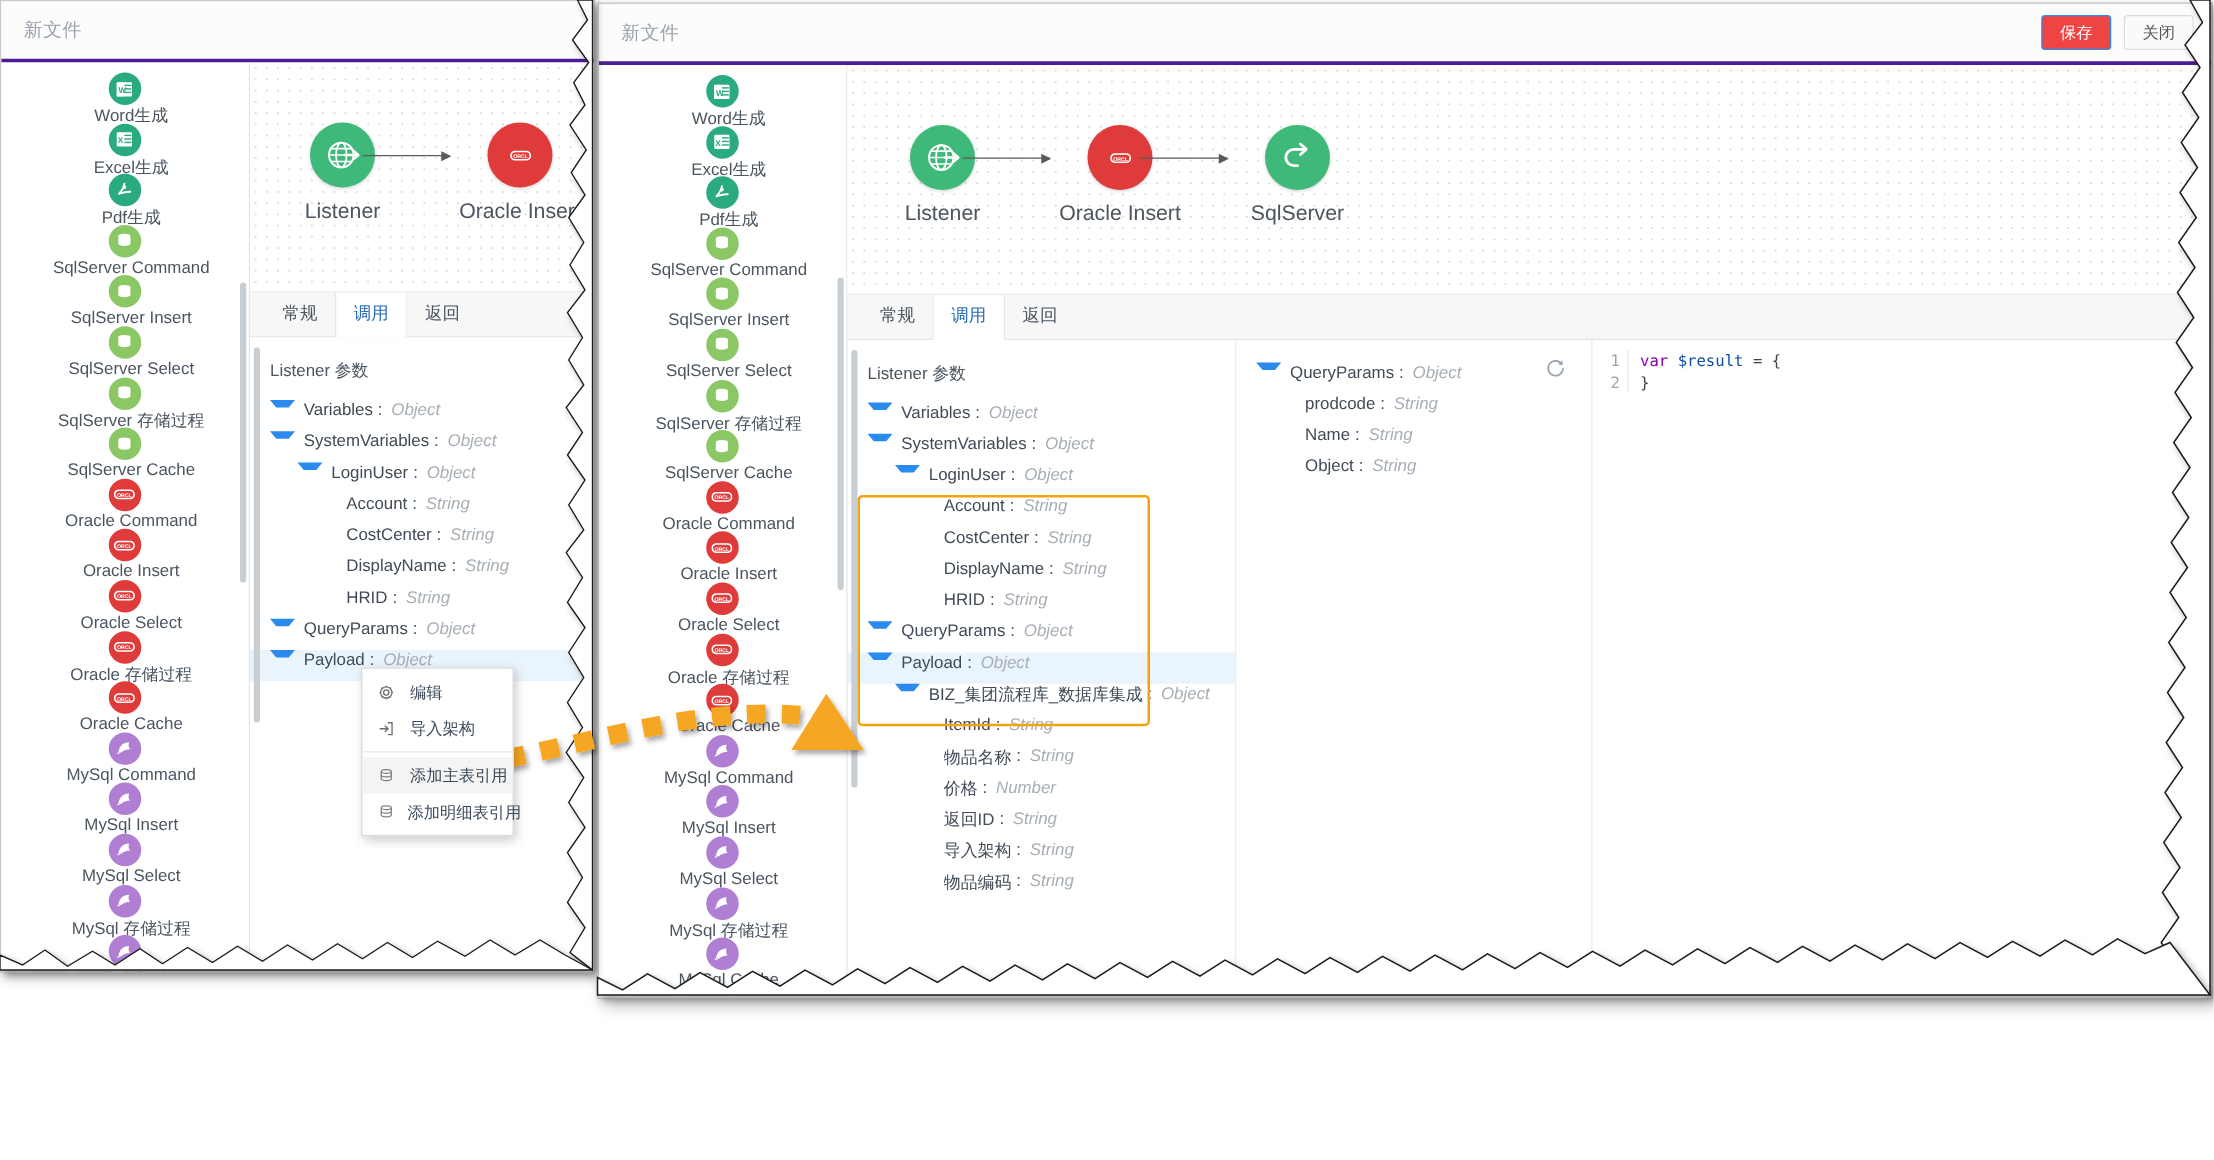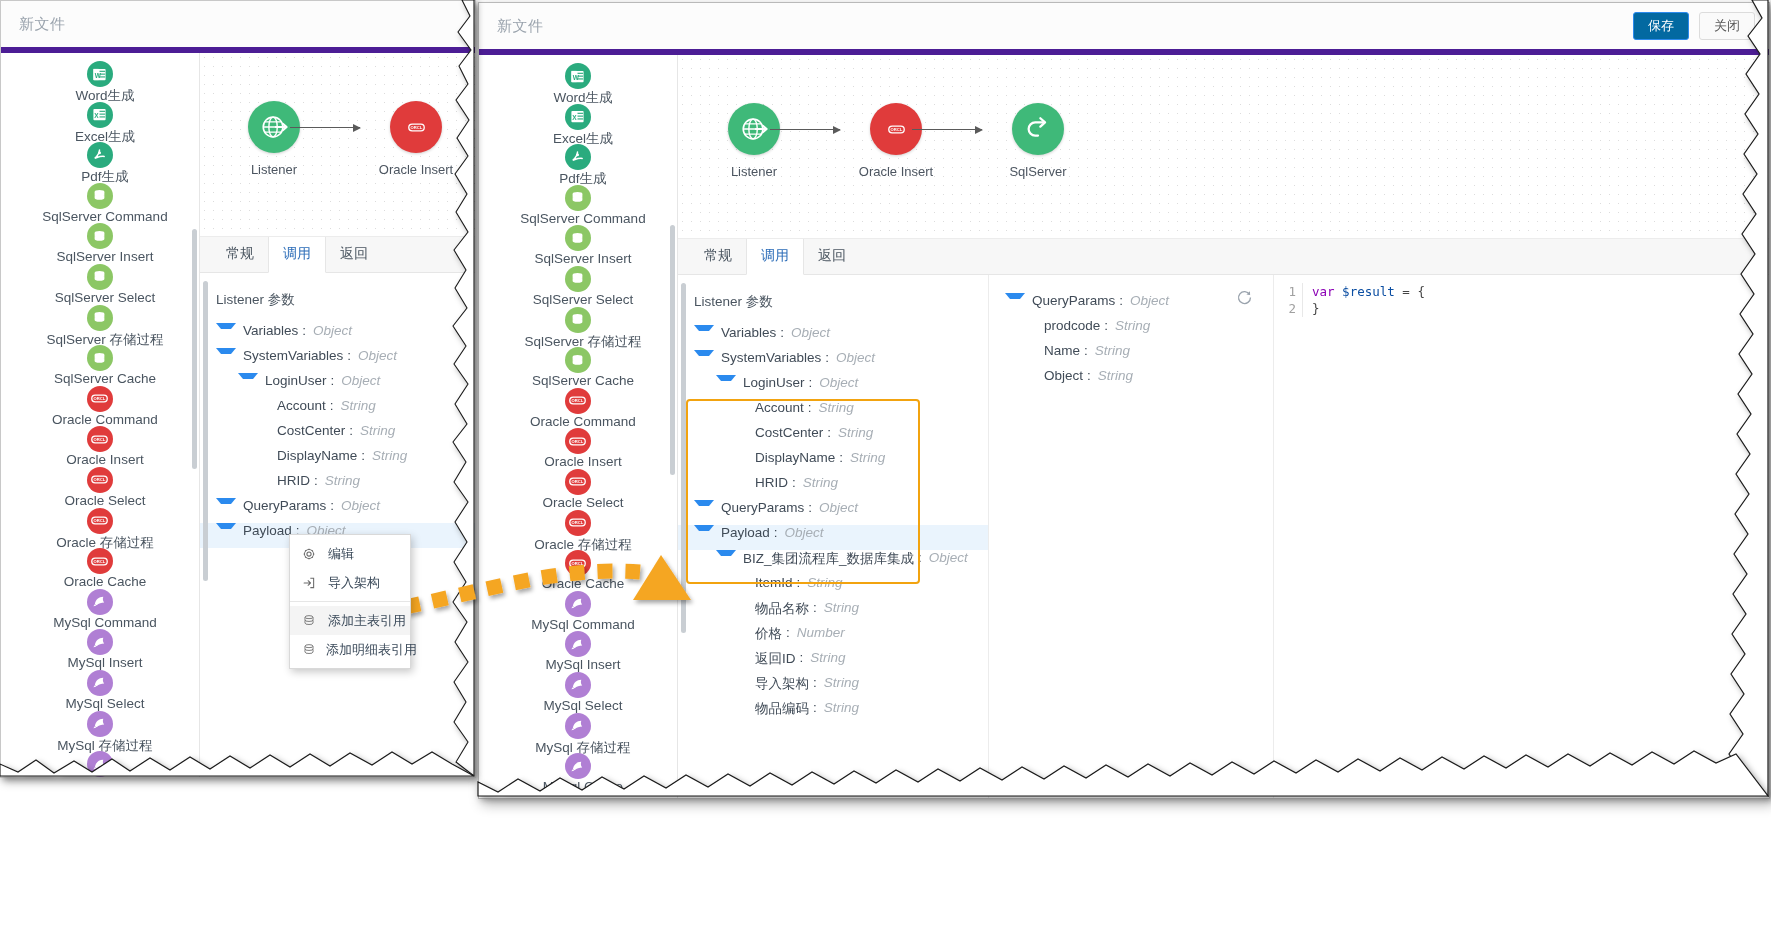--- a/index.html
+++ b/index.html
@@ -2,28 +2,28 @@
 <html><head>
 <meta charset="utf-8">
 <style>
   html,body{margin:0;padding:0;background:#fff;}
   body{width:1771px;height:928px;position:relative;overflow:hidden;
        font-family:"Liberation Sans","DejaVu Sans",sans-serif;
        color:#3b4a5a;-webkit-font-smoothing:antialiased;}
 
   
   .window{position:absolute;background:#fff;overflow:hidden;}
-  .titlebar{height:46px;background:#fcfcfc;border-bottom:6px solid #4c1d95;
+  .titlebar{height:46px;background:#fcfcfc;border-bottom:3px solid #4c1d95;
             display:flex;align-items:center;position:relative;}
   .title-text{font-size:15px;color:#9aa3ad;padding-left:18px;letter-spacing:.5px;}
   .title-actions{position:absolute;right:14px;top:9px;display:flex;gap:10px;}
   .btn{height:28px;min-width:54px;padding:0 14px;font-size:13px;border-radius:3px;
        display:flex;align-items:center;justify-content:center;cursor:pointer;
        border:1px solid transparent;box-sizing:border-box;}
-  .btn-primary{background:#0369a1;color:#fff;border-color:#2b8aee;}
+  .btn-primary{background:#ef4444;color:#fff;border-color:#2b8aee;}
   .btn-default{background:#fafafa;color:#555;border-color:#dcdcdc;}
 
   .win-body{display:flex;height:calc(100% - 46px);}
 
   
   .palette{width:199px;flex:0 0 199px;background:#fff;border-right:1px solid #e6e6e6;
            padding-top:8px;box-sizing:border-box;position:relative;overflow:hidden;}
   .pal-item{height:40.6px;display:flex;align-items:center;padding-left:10px;
             font-size:13.5px;color:#4a5560;cursor:pointer;white-space:nowrap;flex-direction:column;}
   .pal-ico{width:26px;height:26px;border-radius:50%;margin-right:11px;flex:0 0 26px;
@@ -35,21 +35,21 @@
   
   .canvas-wrap{flex:1;display:flex;flex-direction:column;min-width:0;}
   .canvas{height:183px;position:relative;
           background-color:#fff;
           background-image:radial-gradient(#dcdcdc .9px, transparent .9px);
           background-size:9px 9px;border-bottom:1px solid #ececec;}
   .node{position:absolute;width:100px;text-align:center;}
   .node-circle{width:52px;height:52px;border-radius:50%;margin:0 auto;
                display:flex;align-items:center;justify-content:center;
                box-shadow:0 1px 3px rgba(0,0,0,.18);}
-  .node-label{margin-top:9px;font-size:13px;color:#4c5560;}
+  .node-label{margin-top:9px;font-size:17px;color:#4c5560;}
   .edge{position:absolute;height:1px;background:#5a5a5a;}
   .edge:after{content:"";position:absolute;right:-1px;top:-3.5px;
               border-left:8px solid #5a5a5a;border-top:4px solid transparent;
               border-bottom:4px solid transparent;}
 
   
   .tabs{height:36px;background:#f7f7f7;display:flex;align-items:flex-end;
         border-bottom:1px solid #e6e6e6;padding-left:12px;box-sizing:border-box;}
   .tab{height:36px;padding:0 14px;display:flex;align-items:center;font-size:14px;
        color:#4a5560;cursor:pointer;}

